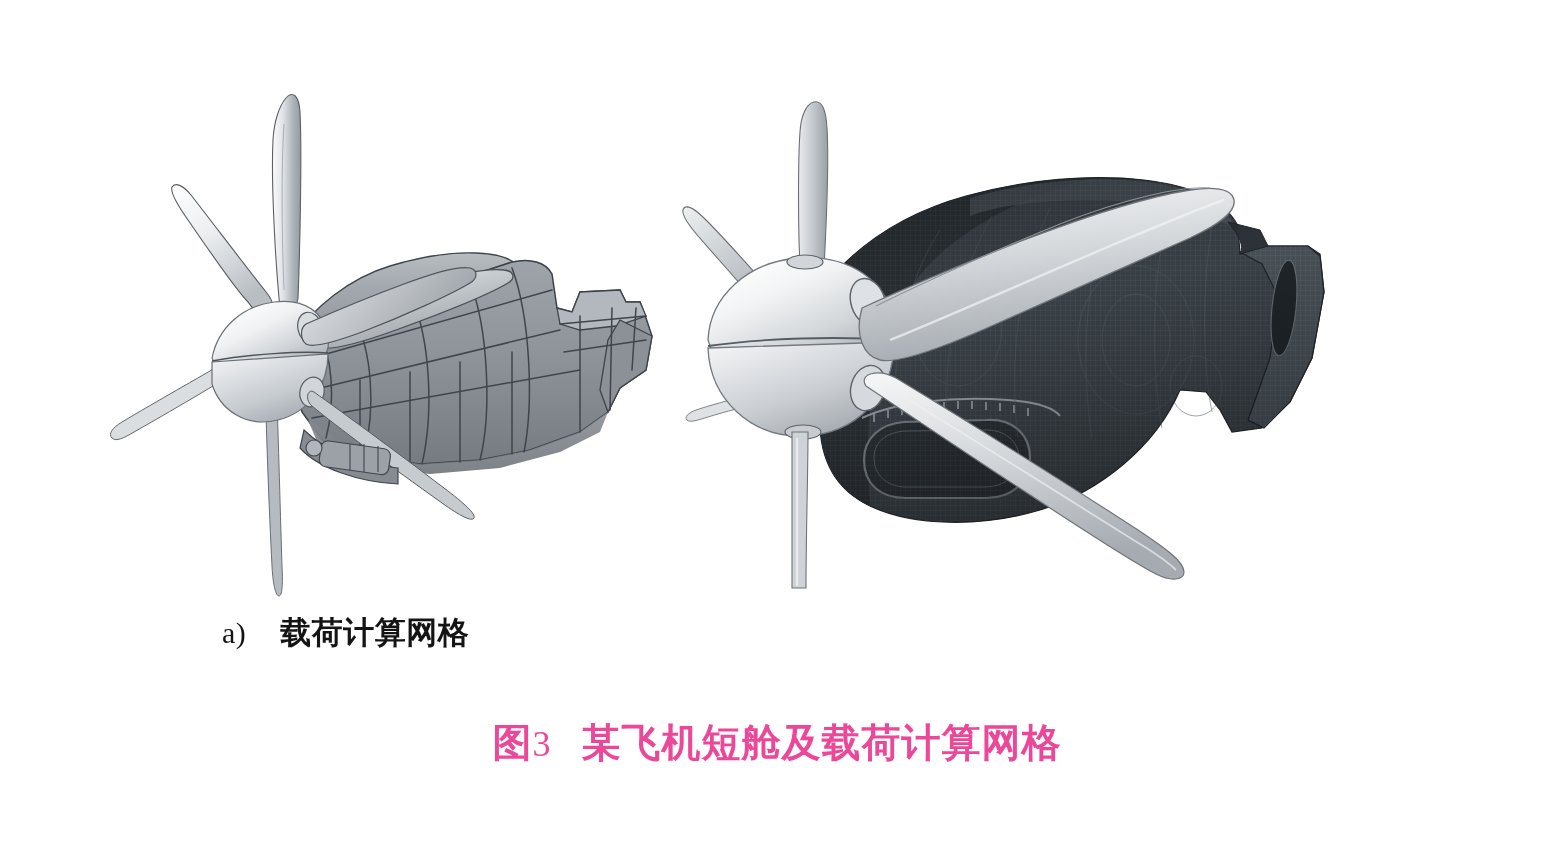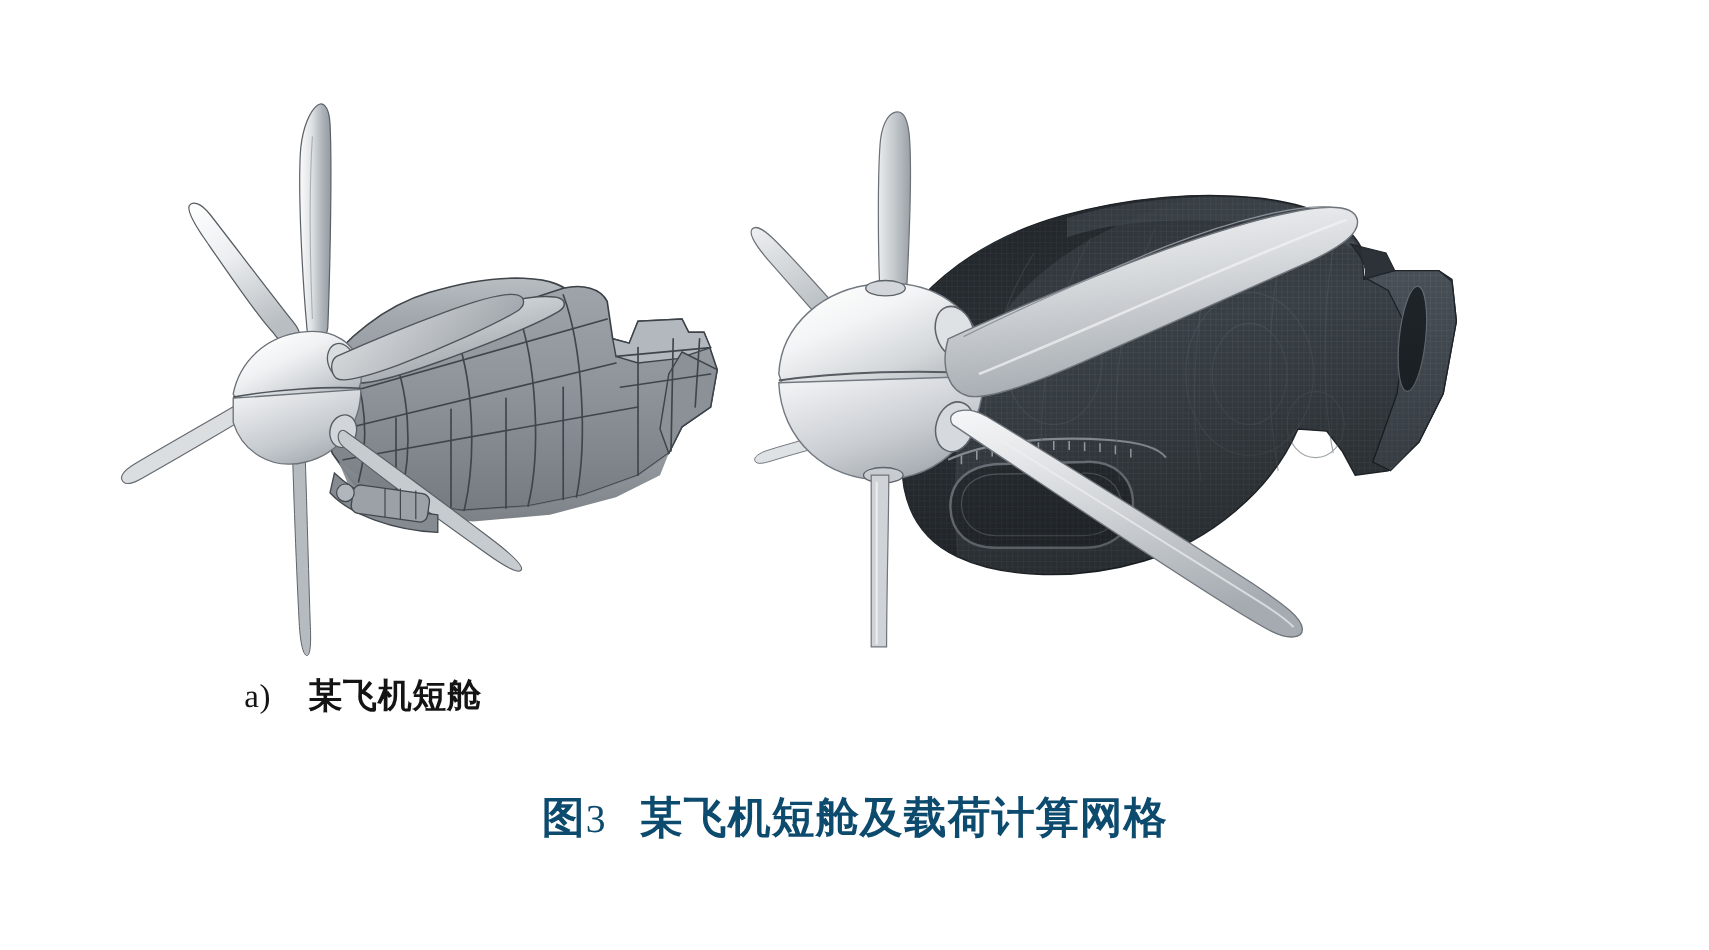--- a/index.html
+++ b/index.html
@@ -55,21 +55,21 @@
 
   #figure-title {
     position: absolute;
     left: 0;
     top: 716px;
     width: 1554px;
     text-align: center;
     font-family: "Liberation Serif", "DejaVu Serif", serif;
     font-size: 39px;
     font-weight: 700;
-    color: #0c4a6e;
+    color: #ec4899;
     letter-spacing: 1px;
     white-space: nowrap;
   }
   #figure-title .num {
     font-family: "Liberation Serif", "DejaVu Serif", serif;
     font-weight: 400;
     font-size: 36px;
   }
   .tgap { display: inline-block; width: 30px; }
 </style>
@@ -385,21 +385,21 @@
           <path d="M152,392 C152,430 152,498 152,548 L166,548
                    C166,498 168,430 168,392 Z" fill="#cfd3d7" stroke="#6e747a" stroke-width="1.1"></path>
           <path d="M157,398 L157,546" fill="none" stroke="#f2f3f4" stroke-width="2" opacity="0.8"></path>
         </g>
       </g>
     </svg>
   </div>
 
   <div class="caption-row">
     <div class="subcaption" id="subcaption-a">
-      <span class="lbl">a)</span><span class="sc-gap"></span><span>某飞机短舱</span>
+      <span class="lbl">a)</span><span class="sc-gap"></span><span>载荷计算网格</span>
     </div>
   </div>
 
   <div id="figure-title">
     <span>图</span><span class="num">3</span><span class="tgap"></span><span>某飞机短舱及载荷计算网格</span>
   </div>
 
 </div>
 
 </body></html>

